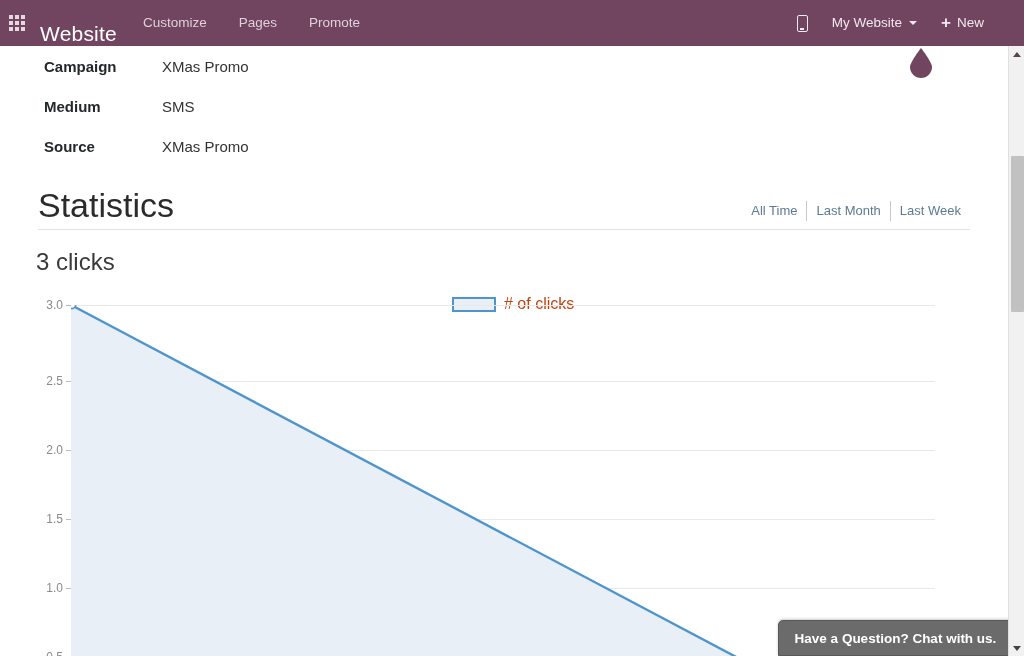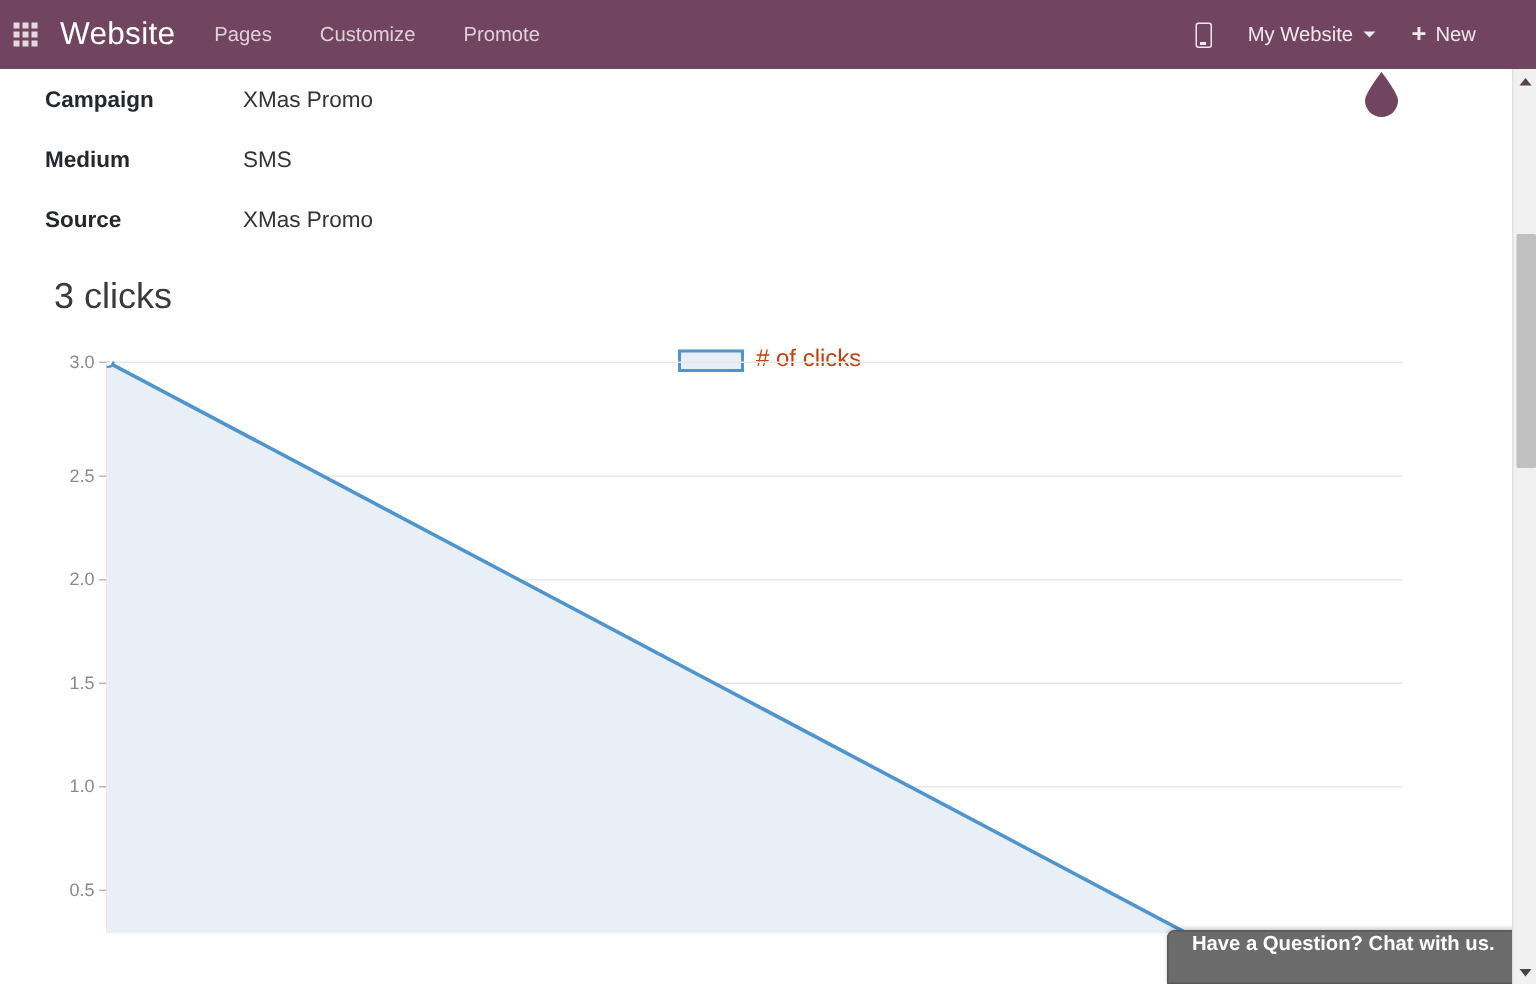--- a/index.html
+++ b/index.html
@@ -9,21 +9,21 @@
     overflow: hidden;
     background: #ffffff;
     font-family: "Liberation Sans", sans-serif;
   }
 
   
   #topbar {
     position: absolute; top: 0; left: 0;
     width: 1024px; height: 46px;
     background: #71455f;
-    display: flex; align-items: center;
+    display: flex; align-items: flex-end;
     z-index: 30;
   }
   #apps-grid {
     width: 34px; height: 46px;
     display: flex; align-items: center; justify-content: center;
     cursor: pointer;
   }
   .grid-glyph {
     display: grid;
     grid-template-columns: repeat(3, 4px);
@@ -109,21 +109,21 @@
   
   .info-row {
     display: flex;
     height: 40px;
     align-items: center;
     font-size: 15px;
     color: #2b2b2b;
   }
   .info-label {
     width: 162px;
-    padding-left: 30px;
+    padding-left: 44px;
     font-weight: 700;
     color: #23282d;
   }
   .info-value { color: #333333; }
 
   
   #stats-head {
     position: relative;
     margin: 18px 38px 0 38px;
     border-bottom: 1px solid #e3e3e3;
@@ -214,21 +214,21 @@
   #chart-svg { position: absolute; left: 0; top: 0; }
 
   
   #chat-widget {
     position: absolute;
     left: 778px; top: 620px;
     width: 235px; height: 36px;
     background: #6b6b6b;
     border-radius: 5px 5px 0 0;
     border: 1px solid #585858;
-    display: flex; justify-content: center;
+    display: flex; align-items: center; justify-content: center;
     cursor: pointer;
     z-index: 25;
     box-shadow: 0 -1px 3px rgba(0,0,0,.2);
   }
   #chat-label {
     color: #ffffff;
     font-size: 13.5px;
     font-weight: 700;
     white-space: nowrap;
   }
@@ -276,22 +276,22 @@
         <i></i>
         <i></i>
         <i></i>
         <i></i>
         <i></i>
     </span>
   </div>
 
   <div id="brand">Website</div>
 
+  <div class="nav-link">Customize</div>
   <div class="nav-link">Pages</div>
-  <div class="nav-link">Customize</div>
   <div class="nav-link">Promote</div>
 
   <div id="nav-right">
 
     <div class="nav-right-item">
       <span class="mobile-icon"></span>
     </div>
 
     <div class="nav-right-item">
       <span>My Website</span>
@@ -323,20 +323,30 @@
     <div class="info-row">
       <div class="info-label">Medium</div>
       <div class="info-value">SMS</div>
     </div>
     <div class="info-row">
       <div class="info-label">Source</div>
       <div class="info-value">XMas Promo</div>
     </div>
   </div>
 
+  <div id="stats-head">
+    <div id="stats-title">Statistics</div>
+    <div id="range-tabs">
+      <span class="range-tab">All Time</span>
+      <span class="range-div"></span>
+      <span class="range-tab">Last Month</span>
+      <span class="range-div"></span>
+      <span class="range-tab">Last Week</span>
+    </div>
+  </div>
 
   <div id="clicks-count">3 clicks</div>
 
   <div id="chart-wrap">
 
     <div id="legend">
       <span id="legend-swatch"></span>
       <span id="legend-label"># of clicks</span>
     </div>
 

